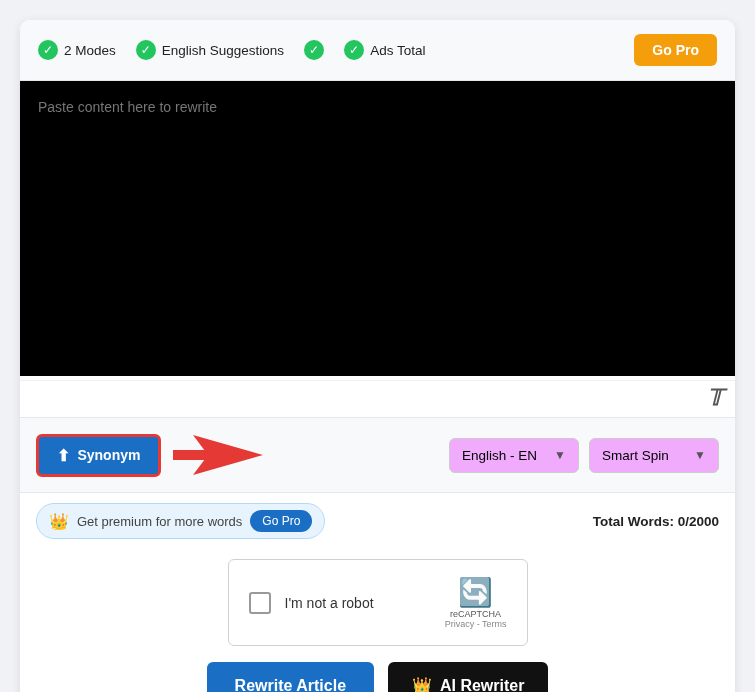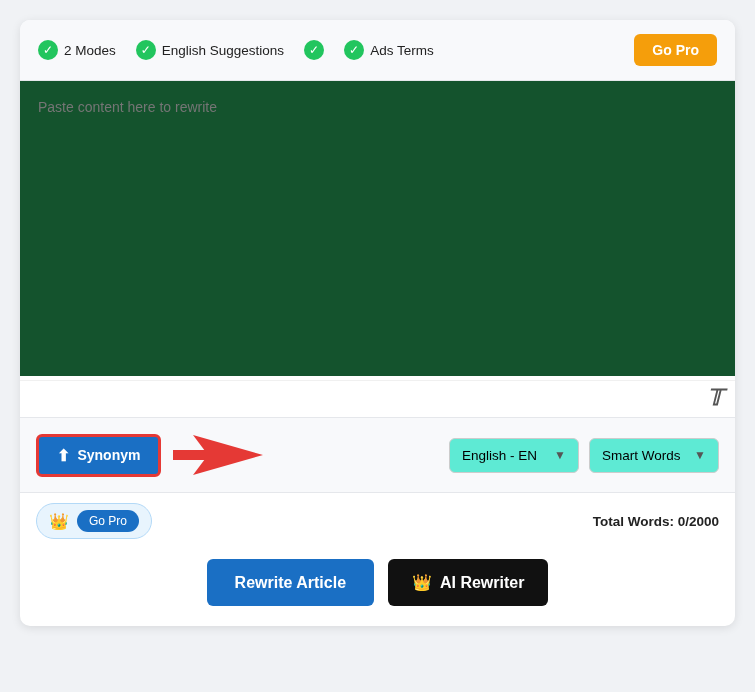--- a/index.html
+++ b/index.html
@@ -65,21 +65,21 @@
     .main-textarea {
       width: 100%;
       border: none;
       resize: none;
       font-size: 14px;
       color: #999;
       padding: 18px 18px 10px 18px;
       height: 295px;
       outline: none;
       font-family: Arial, sans-serif;
-      background: #14532d;
+      background: #000000;
     }
     .textarea-footer {
       display: flex;
       justify-content: flex-end;
       padding: 4px 12px 6px 12px;
       border-top: 1px solid #f0f0f0;
     }
     .text-format-icon {
       color: #555;
       font-size: 22px;
@@ -118,21 +118,21 @@
       margin-left: auto;
       display: flex;
       gap: 10px;
       align-items: center;
     }
     .dropdown-select {
       border: 1px solid #ccc;
       border-radius: 6px;
       padding: 9px 12px;
       font-size: 13.5px;
-      background: #5eead4;
+      background: #f0abfc;
       cursor: pointer;
       display: flex;
       align-items: center;
       gap: 8px;
       min-width: 130px;
     }
     .dropdown-arrow {
       margin-left: auto;
       font-size: 12px;
       color: #555;
@@ -260,21 +260,21 @@
     </div>
     <div class="feature-item">
       <div class="check-icon">✓</div>
       <span>English Suggestions</span>
     </div>
     <div class="feature-item">
       <div class="check-icon">✓</div>
     </div>
     <div class="feature-item">
       <div class="check-icon">✓</div>
-      <span>Ads Terms</span>
+      <span>Ads Total</span>
     </div>
     <button class="go-pro-btn">Go Pro</button>
   </div>
 
   <div class="textarea-section">
     <textarea class="main-textarea" placeholder="Paste content here to rewrite" style=""></textarea>
     <div class="textarea-footer">
       <span class="text-format-icon">𝕋</span>
     </div>
   </div>
@@ -289,35 +289,45 @@
       <polygon points="90,25 20,5 35,25 20,45" fill="#e53935"></polygon>
       <rect x="0" y="20" width="40" height="10" fill="#e53935"></rect>
     </svg>
 
     <div class="dropdowns">
       <div class="dropdown-select">
         <span>English - EN</span>
         <span class="dropdown-arrow">▼</span>
       </div>
       <div class="dropdown-select">
-        <span>Smart Words</span>
+        <span>Smart Spin</span>
         <span class="dropdown-arrow">▼</span>
       </div>
     </div>
   </div>
 
   <div class="info-bar">
     <div class="premium-badge">
       <span class="crown-icon">👑</span>
+      <span>Get premium for more words</span>
       <button class="go-pro-small">Go Pro</button>
     </div>
     <span class="word-count">Total Words: 0/2000</span>
   </div>
 
   <div class="bottom-section">
+    <div class="captcha-box">
+      <div class="captcha-checkbox"></div>
+      <span class="captcha-label">I'm not a robot</span>
+      <div class="captcha-logo">
+        <span class="recaptcha-icon">🔄</span>
+        <span class="captcha-brand">reCAPTCHA</span>
+        <span class="captcha-links">Privacy - Terms</span>
+      </div>
+    </div>
 
     <div class="action-buttons">
       <button class="rewrite-btn">Rewrite Article</button>
       <button class="ai-rewriter-btn">
         <span>👑</span>
         <span>AI Rewriter</span>
       </button>
     </div>
   </div>
 </div>

